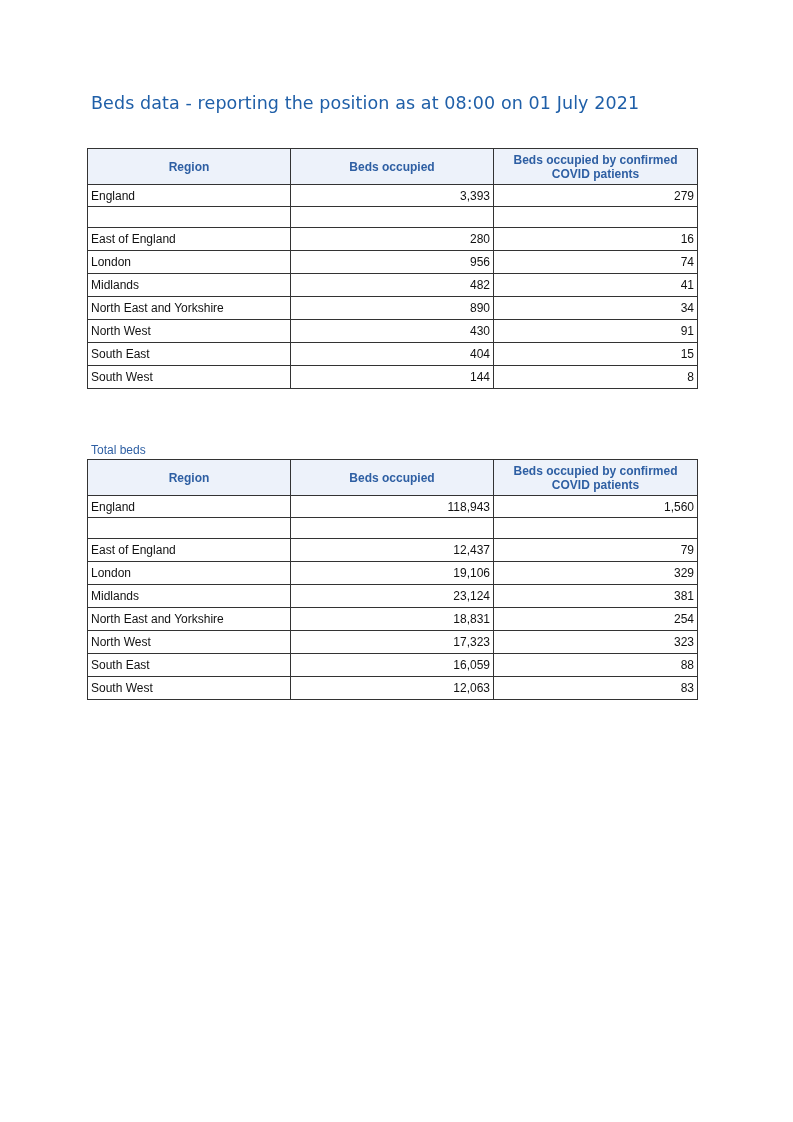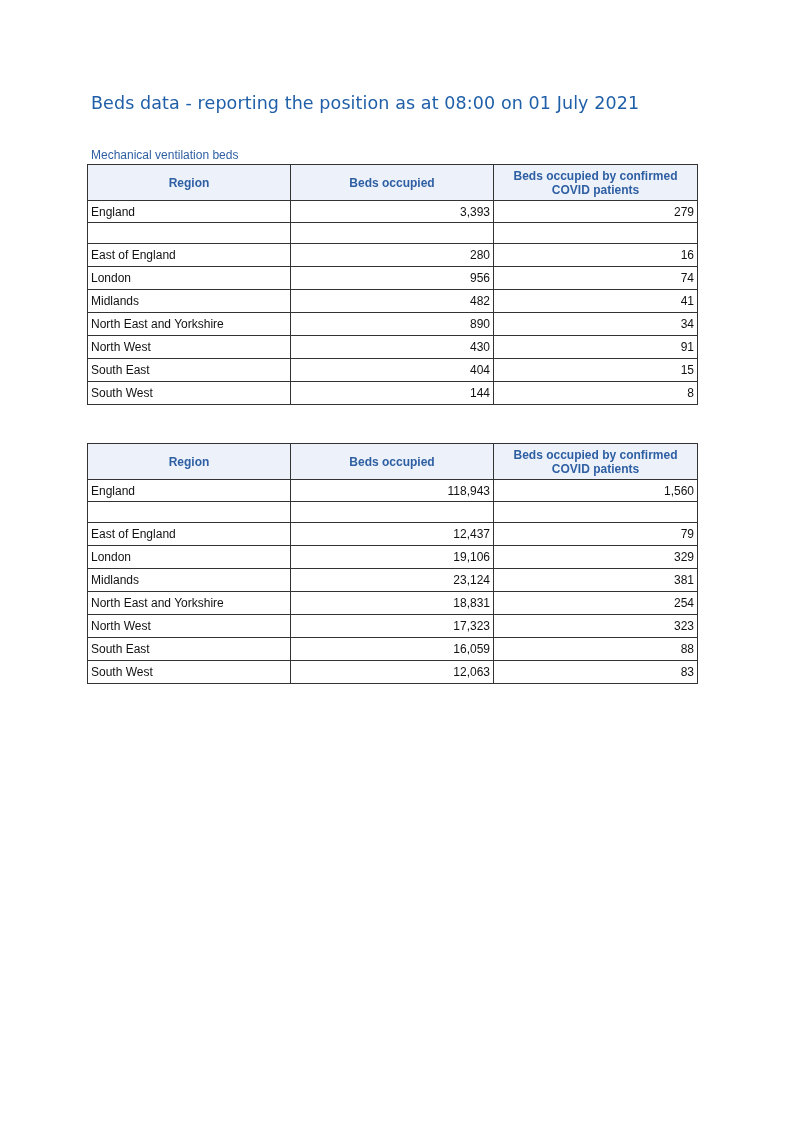--- a/index.html
+++ b/index.html
@@ -24,21 +24,20 @@
   tr.total td { font-weight: normal; height: 21px; margin-top: 24px; }
   tr.blank td { height: 20px; }
   tr.row td { height: 22px; }
 </style>
 </head>
 <body>
 
 <div class="page-title">Beds data - reporting the position as at 08:00 on 01 July 2021</div>
 
 <div class="section" style="top:148px;">
-  <div class="section-caption">Mechanical ventilation beds</div>
   <table>
     <colgroup>
         <col class="c1">
         <col class="c2">
         <col class="c3">
       </colgroup>
     <thead>
       <tr>
         <th>Region</th>
         <th>Beds occupied</th>
@@ -89,20 +88,21 @@
       <tr class="row">
           <td>South West</td>
           <td class="num">144</td>
           <td class="num">8</td>
         </tr>
     </tbody>
   </table>
 </div>
 
 <div class="section" style="top:443px;">
+  <div class="section-caption">Total beds</div>
   <table>
     <colgroup>
         <col class="c1">
         <col class="c2">
         <col class="c3">
       </colgroup>
     <thead>
       <tr>
         <th>Region</th>
         <th>Beds occupied</th>

